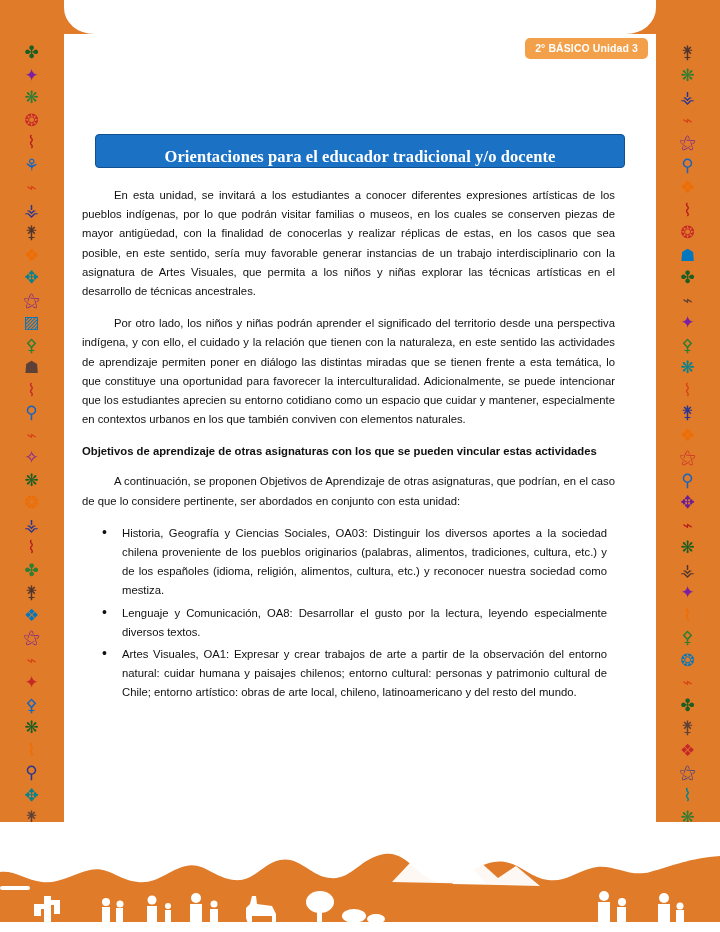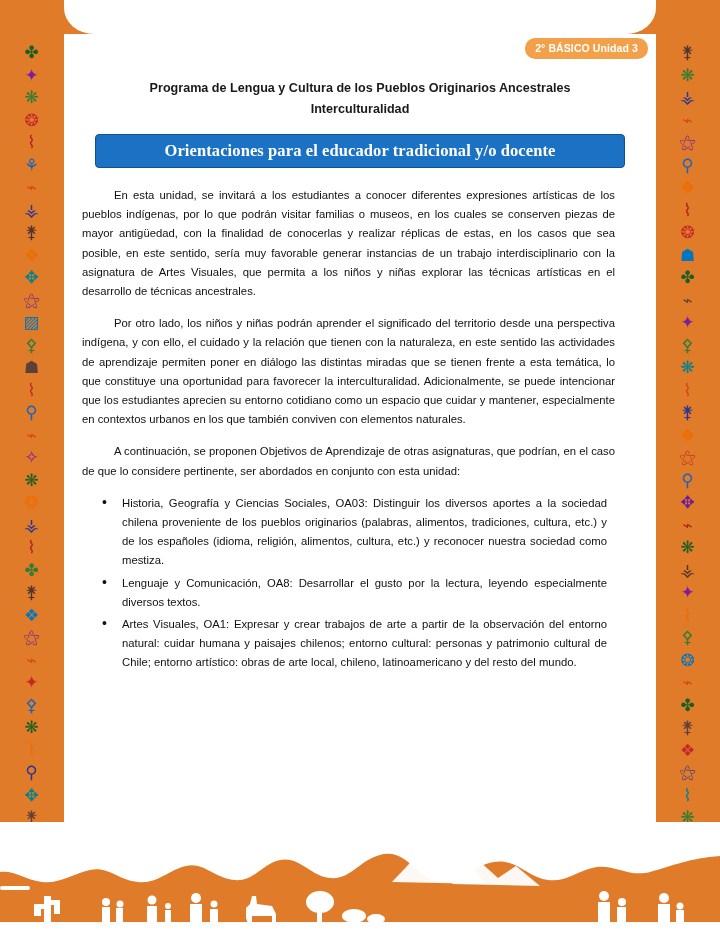--- a/index.html
+++ b/index.html
@@ -91,21 +91,21 @@
   
   .unit-badge {
     position: absolute;
     top: 38px;
     right: 72px;
     background: #f3a04a;
     color: #ffffff;
     font-size: 10.5px;
     font-weight: bold;
     padding: 4px 10px 5px 10px;
-    border-radius: 10px;
+    border-radius: 5px;
     letter-spacing: 0.1px;
     white-space: nowrap;
   }
 
   
   .doc-title {
     position: absolute;
     top: 78px;
     left: 90px;
     width: 540px;
@@ -120,21 +120,21 @@
   .blue-banner {
     position: absolute;
     top: 134px;
     left: 95px;
     width: 530px;
     height: 34px;
     background: #1b72c4;
     border: 1px solid #12518f;
     border-radius: 4px;
     display: flex;
-    align-items: center;
+    align-items: flex-end;
     justify-content: center;
     box-sizing: border-box;
   }
   .blue-banner-text {
     color: #ffffff;
     font-family: "Liberation Serif", serif;
     font-size: 16.5px;
     font-weight: bold;
     letter-spacing: 0.1px;
   }
@@ -288,32 +288,29 @@
       <span class="deco-icon" style="color: rgb(27, 94, 32);">✤</span>
       <span class="deco-icon" style="color: rgb(93, 64, 55);">⚵</span>
       <span class="deco-icon" style="color: rgb(198, 40, 40);">❖</span>
       <span class="deco-icon" style="color: rgb(40, 53, 147);">⚝</span>
       <span class="deco-icon" style="color: rgb(0, 131, 143);">⌇</span>
       <span class="deco-icon" style="color: rgb(46, 125, 50);">❋</span>
     </div>
 
   <div class="unit-badge">2° BÁSICO Unidad 3</div>
 
-  <div class="doc-title">
-    <span>Programa de Lengua y Cultura de los Pueblos Originarios Ancestrales</span>
-    <span class="line2">Interculturalidad</span>
-  </div>
 
   <div class="blue-banner">
     <span class="blue-banner-text">Orientaciones para el educador tradicional y/o docente</span>
   </div>
 
   <div class="content">
     <p class="para">En esta unidad, se invitará a los estudiantes a conocer diferentes expresiones artísticas de los pueblos indígenas, por lo que podrán visitar familias o museos, en los cuales se conserven piezas de mayor antigüedad, con la finalidad de conocerlas y realizar réplicas de estas, en los casos que sea posible, en este sentido, sería muy favorable generar instancias de un trabajo interdisciplinario con la asignatura de Artes Visuales, que permita a los niños y niñas explorar las técnicas artísticas en el desarrollo de técnicas ancestrales.</p>
     <p class="para">Por otro lado, los niños y niñas podrán aprender el significado del territorio desde una perspectiva indígena, y con ello, el cuidado y la relación que tienen con la naturaleza, en este sentido las actividades de aprendizaje permiten poner en diálogo las distintas miradas que se tienen frente a esta temática, lo que constituye una oportunidad para favorecer la interculturalidad. Adicionalmente, se puede intencionar que los estudiantes aprecien su entorno cotidiano como un espacio que cuidar y mantener, especialmente en contextos urbanos en los que también conviven con elementos naturales.</p>
+    <p class="subhead">Objetivos de aprendizaje de otras asignaturas con los que se pueden vincular estas actividades</p>
     <p class="para">A continuación, se proponen Objetivos de Aprendizaje de otras asignaturas, que podrían, en el caso de que lo considere pertinente, ser abordados en conjunto con esta unidad:</p>
     <ul class="bullets" id="bullet-list">
       <li>Historia, Geografía y Ciencias Sociales, OA03: Distinguir los diversos aportes a la sociedad chilena proveniente de los pueblos originarios (palabras, alimentos, tradiciones, cultura, etc.) y de los españoles (idioma, religión, alimentos, cultura, etc.) y reconocer nuestra sociedad como mestiza.</li>
       <li>Lenguaje y Comunicación, OA8: Desarrollar el gusto por la lectura, leyendo especialmente diversos textos.</li>
       <li>Artes Visuales, OA1: Expresar y crear trabajos de arte a partir de la observación del entorno natural: cuidar humana y paisajes chilenos; entorno cultural: personas y patrimonio cultural de Chile; entorno artístico: obras de arte local, chileno, latinoamericano y del resto del mundo.</li>
     </ul>
   </div>
 
   <div class="bottom-band">
     <svg viewBox="0 0 720 110" preserveAspectRatio="none">

